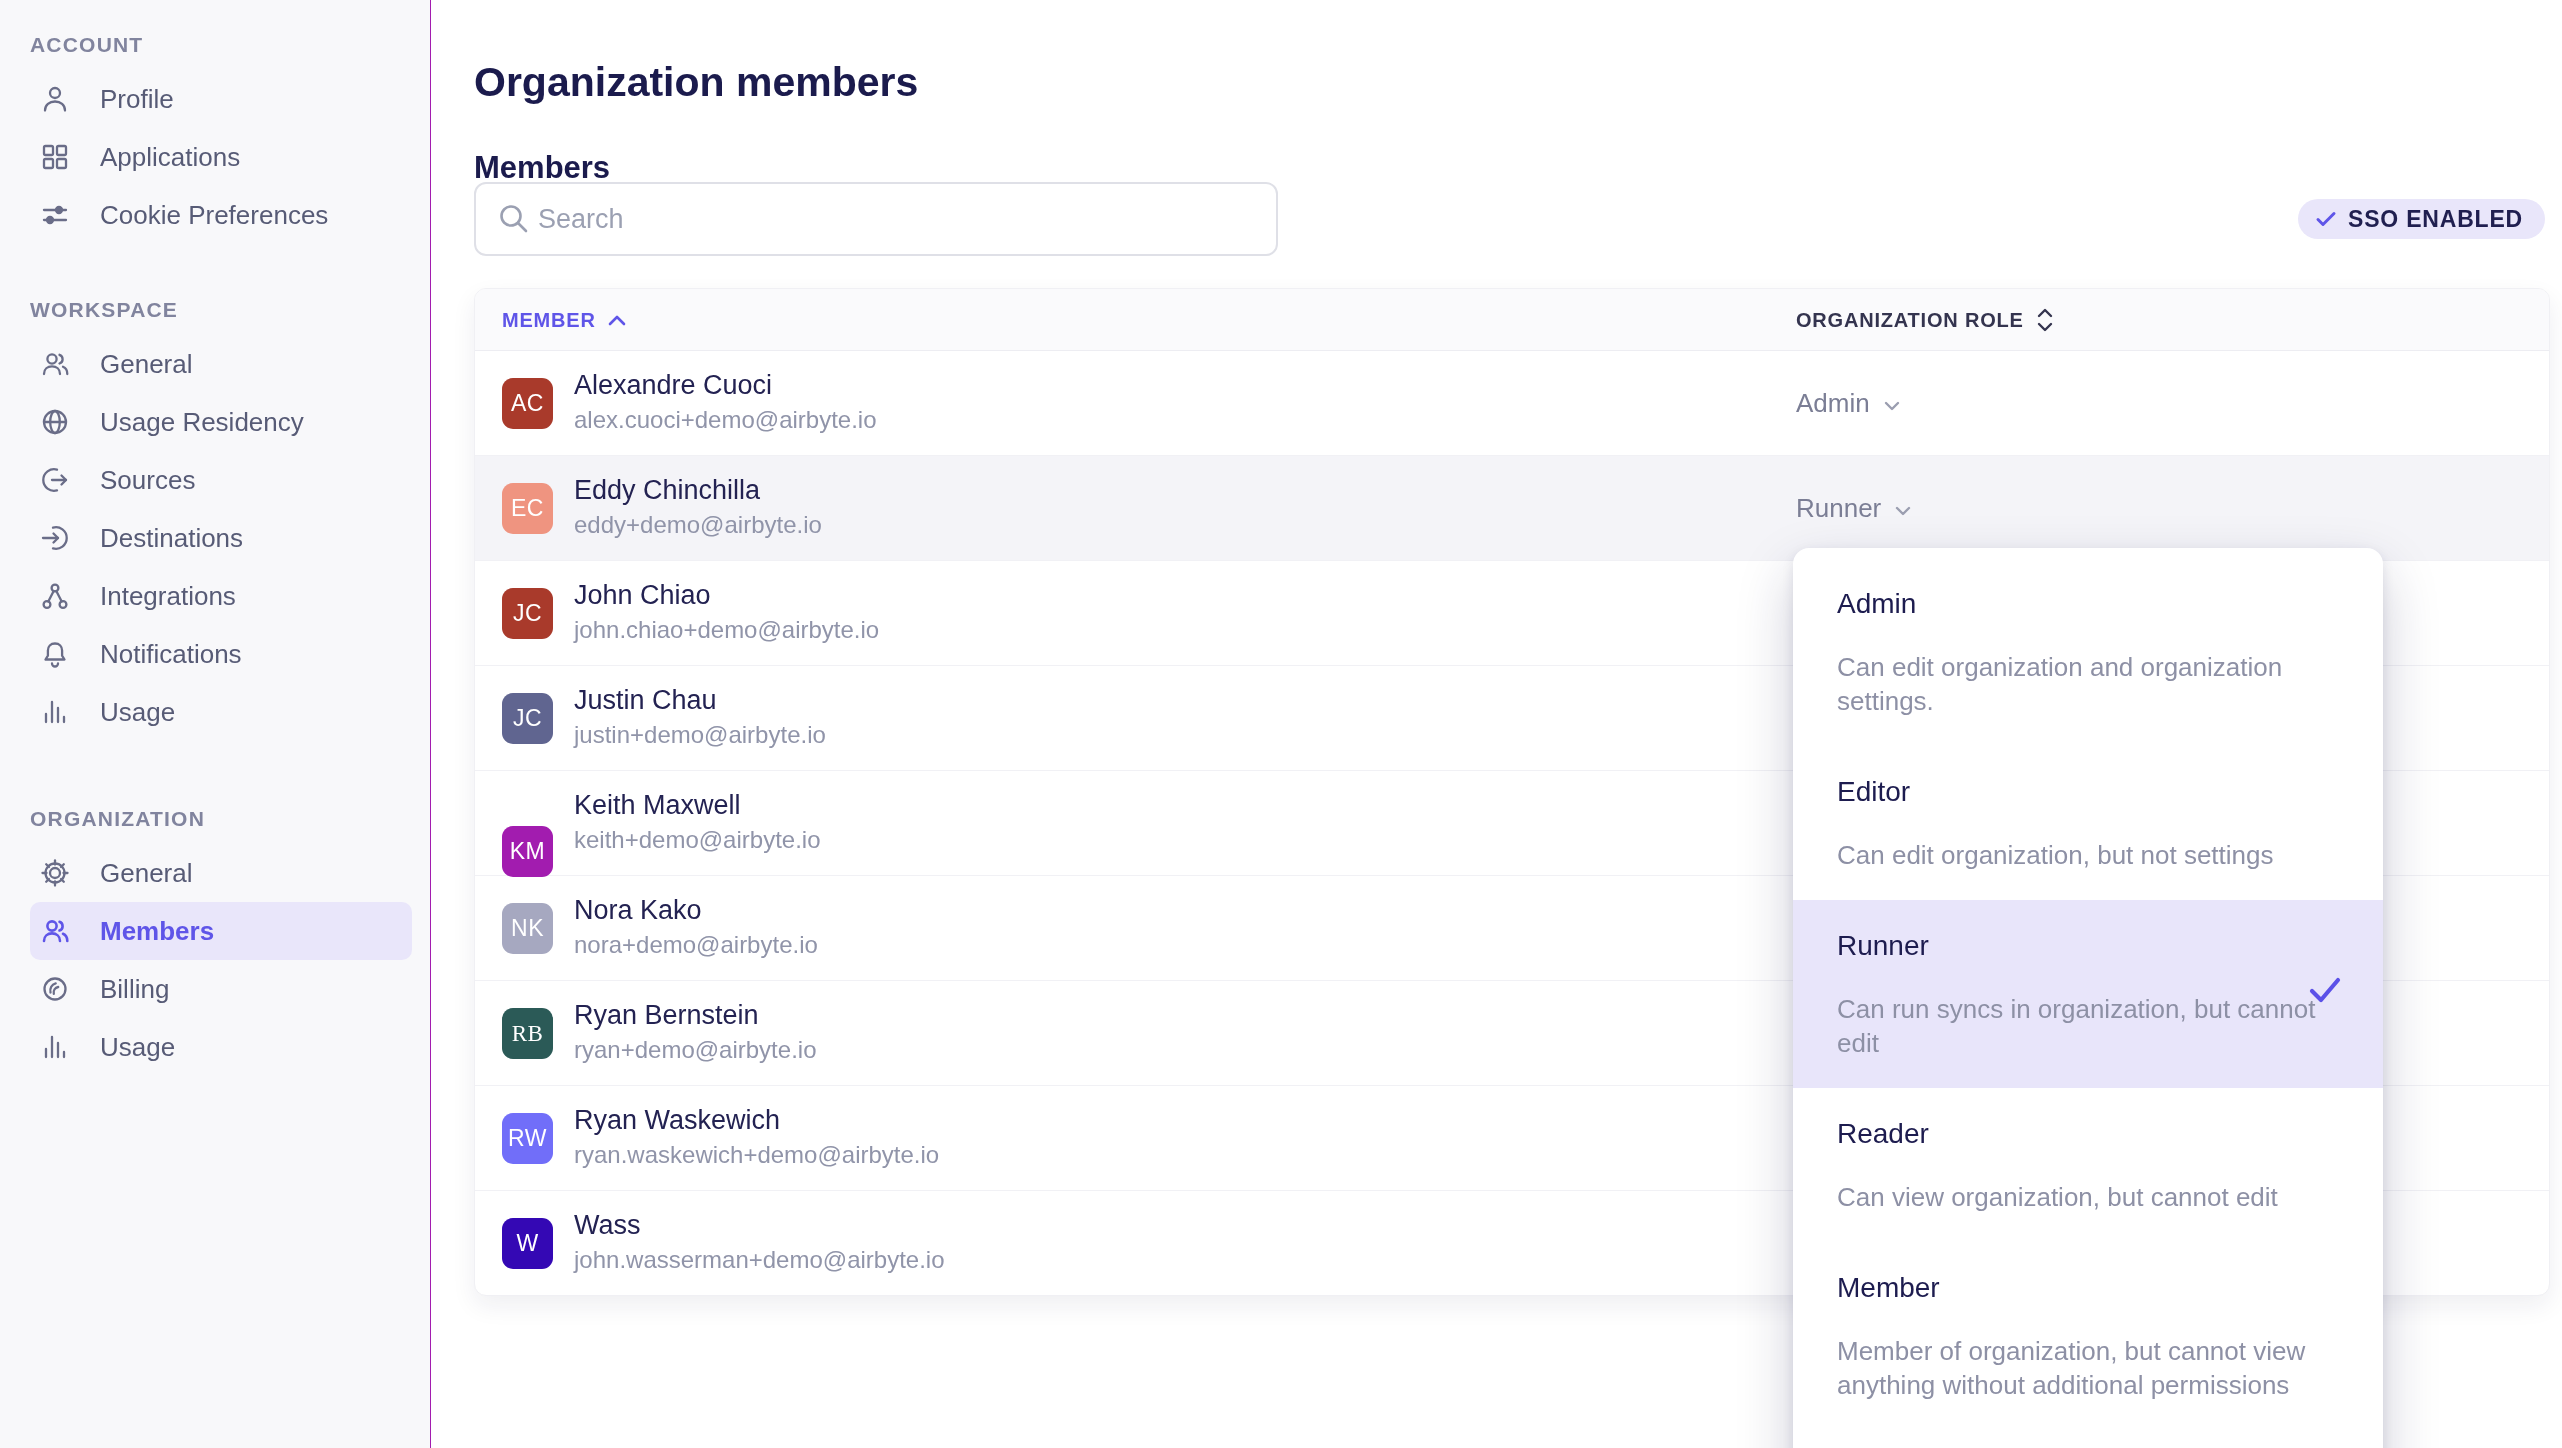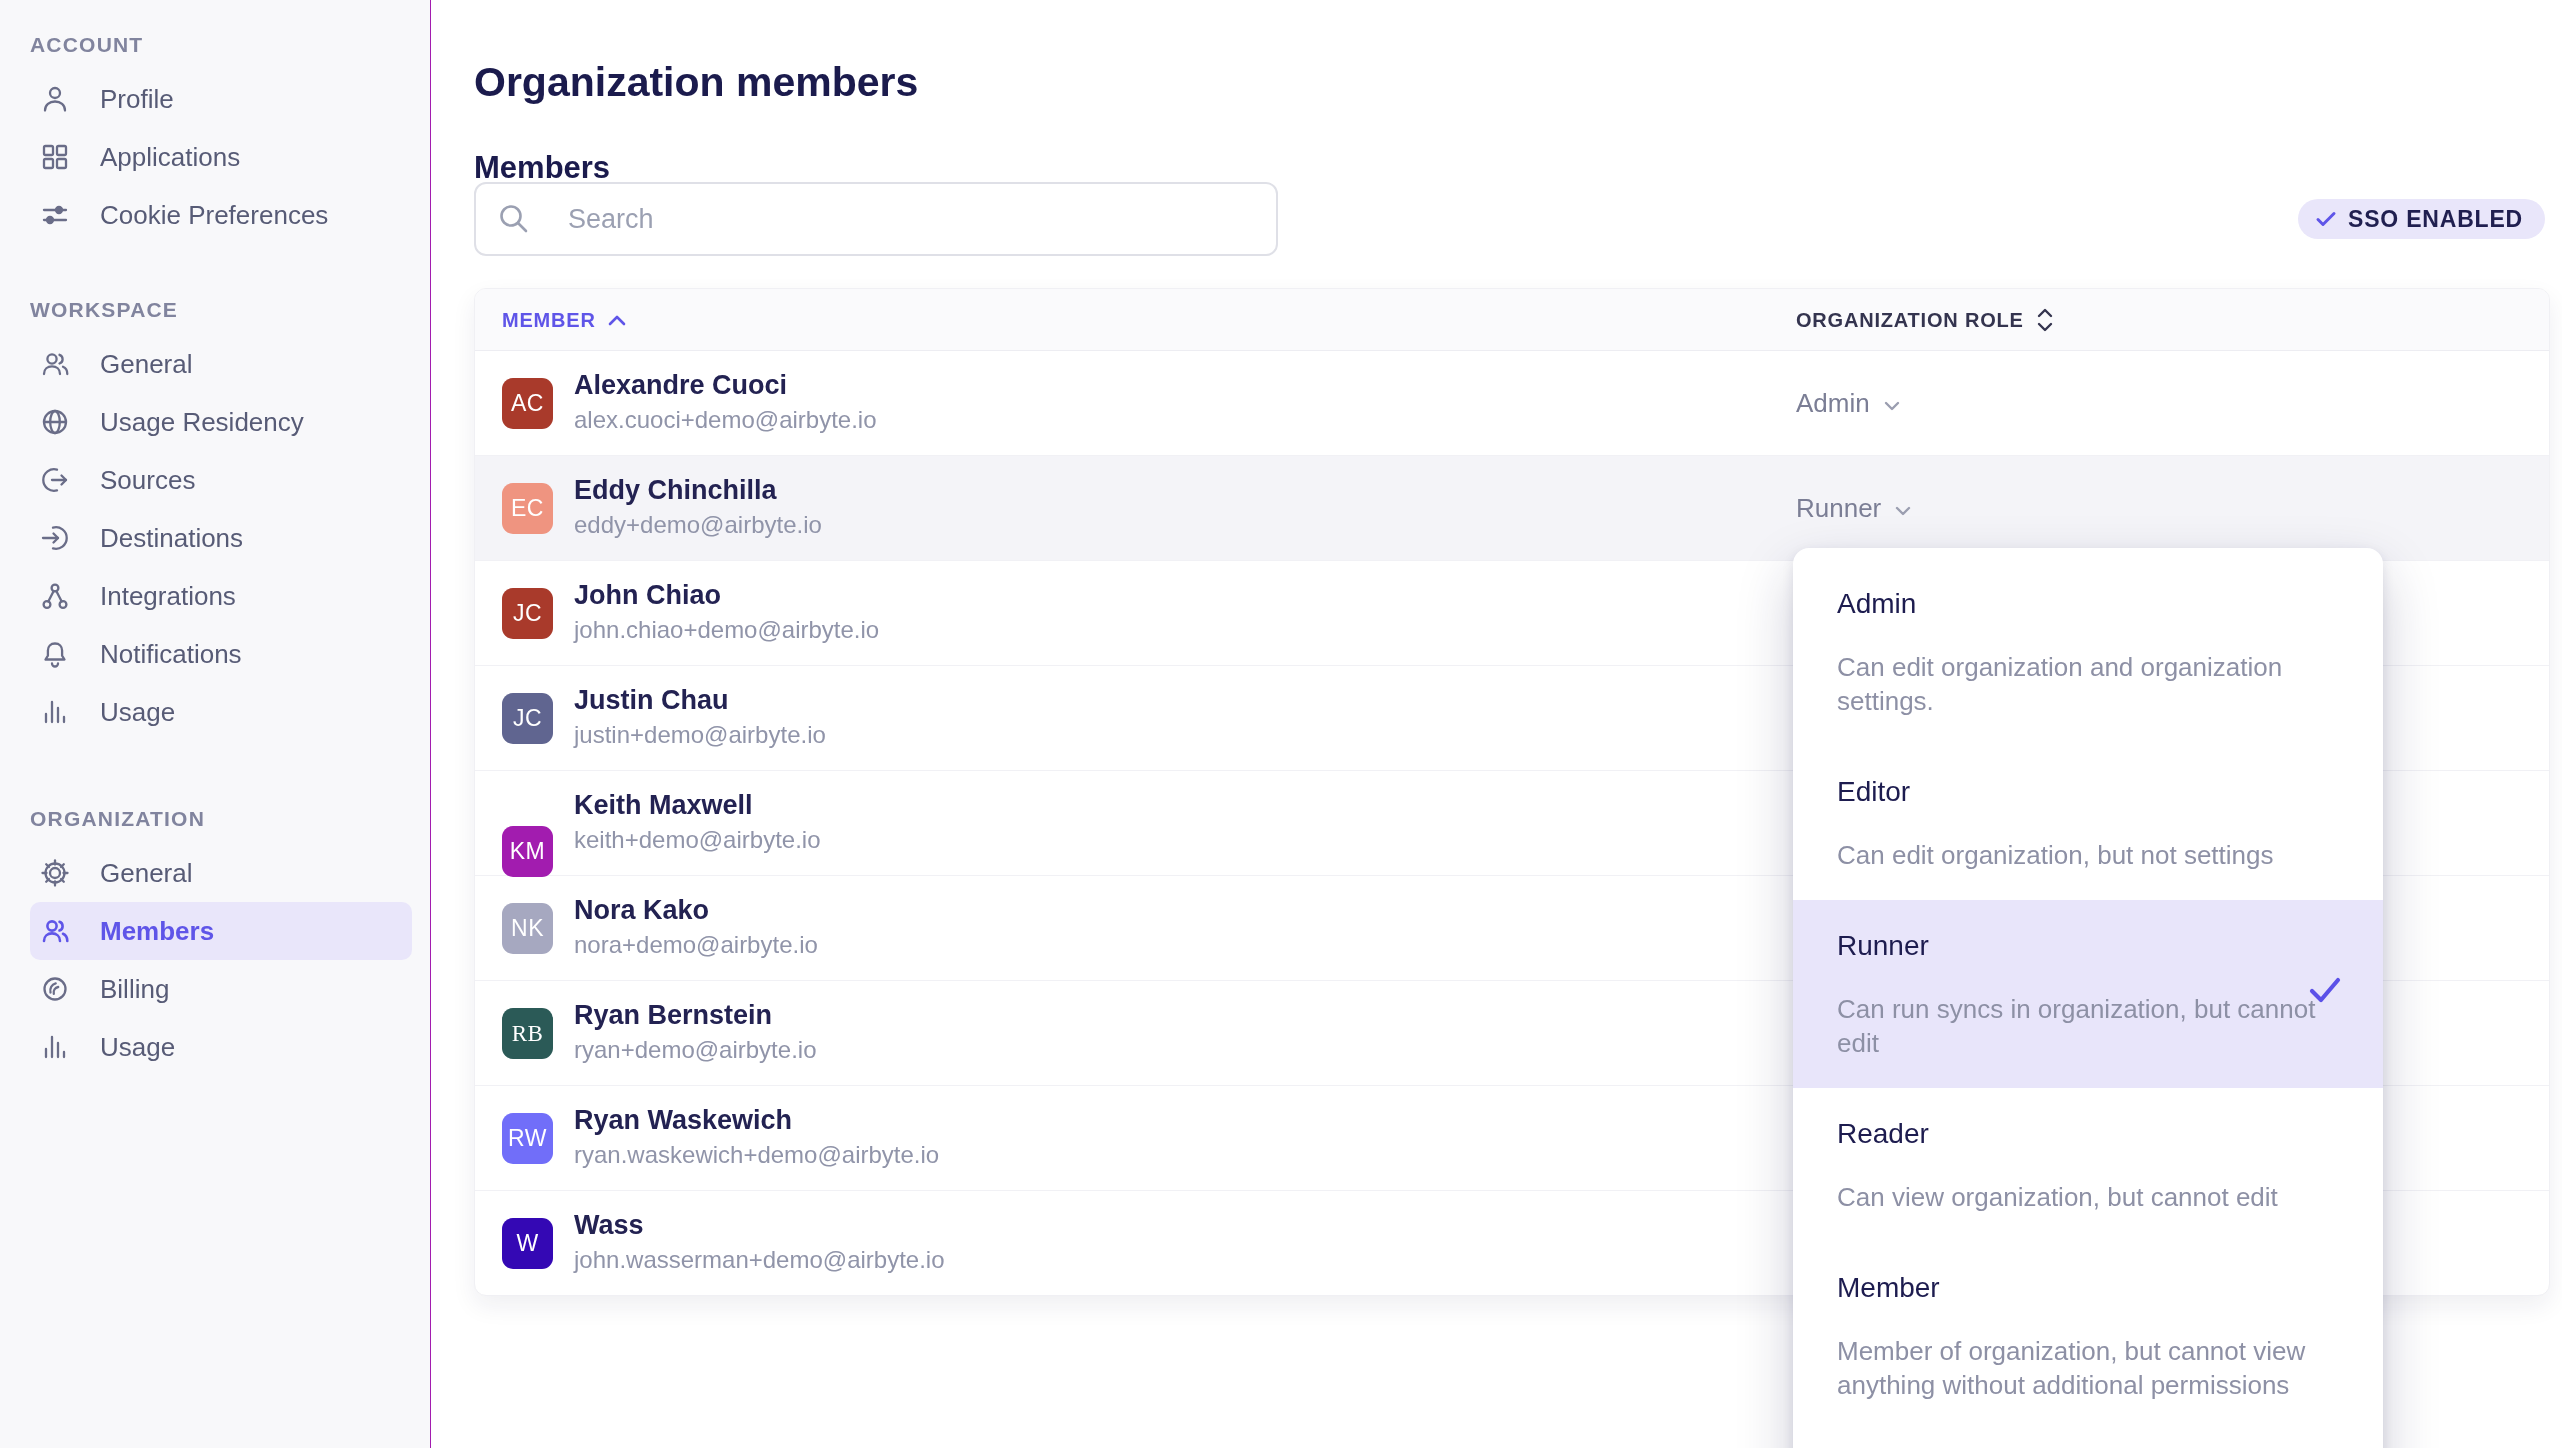--- a/index.html
+++ b/index.html
@@ -15,39 +15,39 @@
   .side-item .ic{width:34px;height:34px;margin-right:28px;display:flex;align-items:center;justify-content:center;flex:0 0 34px;}
   .side-item svg{stroke:#6a6d88;fill:none;stroke-width:2.3;stroke-linecap:round;stroke-linejoin:round;}
   .side-item.active{background:#e9e6fa;color:#5f55e8;font-weight:bold;}
   .side-item.active svg{stroke:#5f55e8;stroke-width:2.6;}
 
   
   .page-title{position:absolute;left:474px;top:32px;font-size:41px;font-weight:bold;color:#1b1b4d;}
   .section-title{position:absolute;left:474px;top:124px;font-size:31px;font-weight:bold;color:#1b1b4d;}
   .search-box{position:absolute;left:474px;top:182px;width:804px;height:74px;background:#fff;border:2px solid #dfe0e7;border-radius:12px;display:flex;align-items:center;padding:0 20px;}
   .search-box svg{stroke:#9ba0b2;fill:none;stroke-width:2.6;stroke-linecap:round;flex:0 0 36px;}
-  .search-input{border:none;outline:none;background:transparent;font-size:27px;color:#33325c;width:100%;margin-left:34px;}
+  .search-input{border:none;outline:none;background:transparent;font-size:27px;color:#33325c;width:100%;margin-left:4px;}
   .search-input::placeholder{color:#9ba0b2;}
   .sso-badge{position:absolute;right:17px;top:199px;height:40px;background:#e9e6fa;border-radius:20px;display:flex;align-items:center;padding:0 22px 0 16px;}
   .sso-badge svg{stroke:#5f55e8;fill:none;stroke-width:3;stroke-linecap:round;stroke-linejoin:round;margin-right:10px;}
   .sso-badge span{font-size:23px;font-weight:600;letter-spacing:0.8px;color:#201f50;}
 
   
   .card{position:absolute;left:474px;top:288px;width:2076px;height:1008px;background:#fff;border:1px solid #f0f0f4;border-radius:12px;box-shadow:0 10px 24px rgba(27,27,77,0.07);overflow:hidden;}
   .thead{position:relative;height:62px;background:#fafafc;border-bottom:1px solid #ededf2;}
   .th{position:absolute;top:0;height:62px;display:flex;align-items:center;font-size:20px;font-weight:bold;letter-spacing:0.8px;cursor:pointer;}
   .th-member{left:27px;color:#5f55e8;}
   .th-role{left:1321px;color:#34344f;}
   .th svg{margin-left:12px;}
   .row{position:relative;height:105px;border-bottom:1px solid #f1f1f5;display:flex;align-items:center;}
   .row:last-child{border-bottom:none;}
   .row.hl{background:#f4f4f8;}
   .avatar{position:absolute;left:27px;top:27px;width:51px;height:51px;border-radius:11px;color:#fff;font-size:23px;display:flex;align-items:center;justify-content:center;letter-spacing:0.5px;}
   .who{position:absolute;left:99px;top:16px;}
-  .who .nm{font-size:27px;font-weight:700;color:#232252;line-height:36px;}
+  .who .nm{font-size:27px;font-weight:400;color:#232252;line-height:36px;}
   .who .em{font-size:24px;color:#9094a9;line-height:34px;}
   .role-cell{position:absolute;left:1321px;top:0;height:105px;display:flex;align-items:center;font-size:26px;color:#7b7e95;cursor:pointer;}
   .role-cell svg{margin-left:14px;margin-top:4px;}
 
   
   .dropdown{position:absolute;left:1793px;top:548px;width:590px;background:#ffffff;border-radius:16px;box-shadow:0 24px 55px rgba(27,27,77,0.22),0 4px 12px rgba(27,27,77,0.10);padding:10px 0 28px 0;z-index:10;}
   .opt{position:relative;padding:28px 44px;cursor:pointer;}
   .opt .t{font-size:28px;font-weight:500;color:#1d1c4f;line-height:36px;margin-bottom:6px;}
   .opt .d{font-size:26px;color:#8d90a5;line-height:34px;max-width:485px;margin-top:28px;}
   .opt.selected{background:#e8e5fa;}

